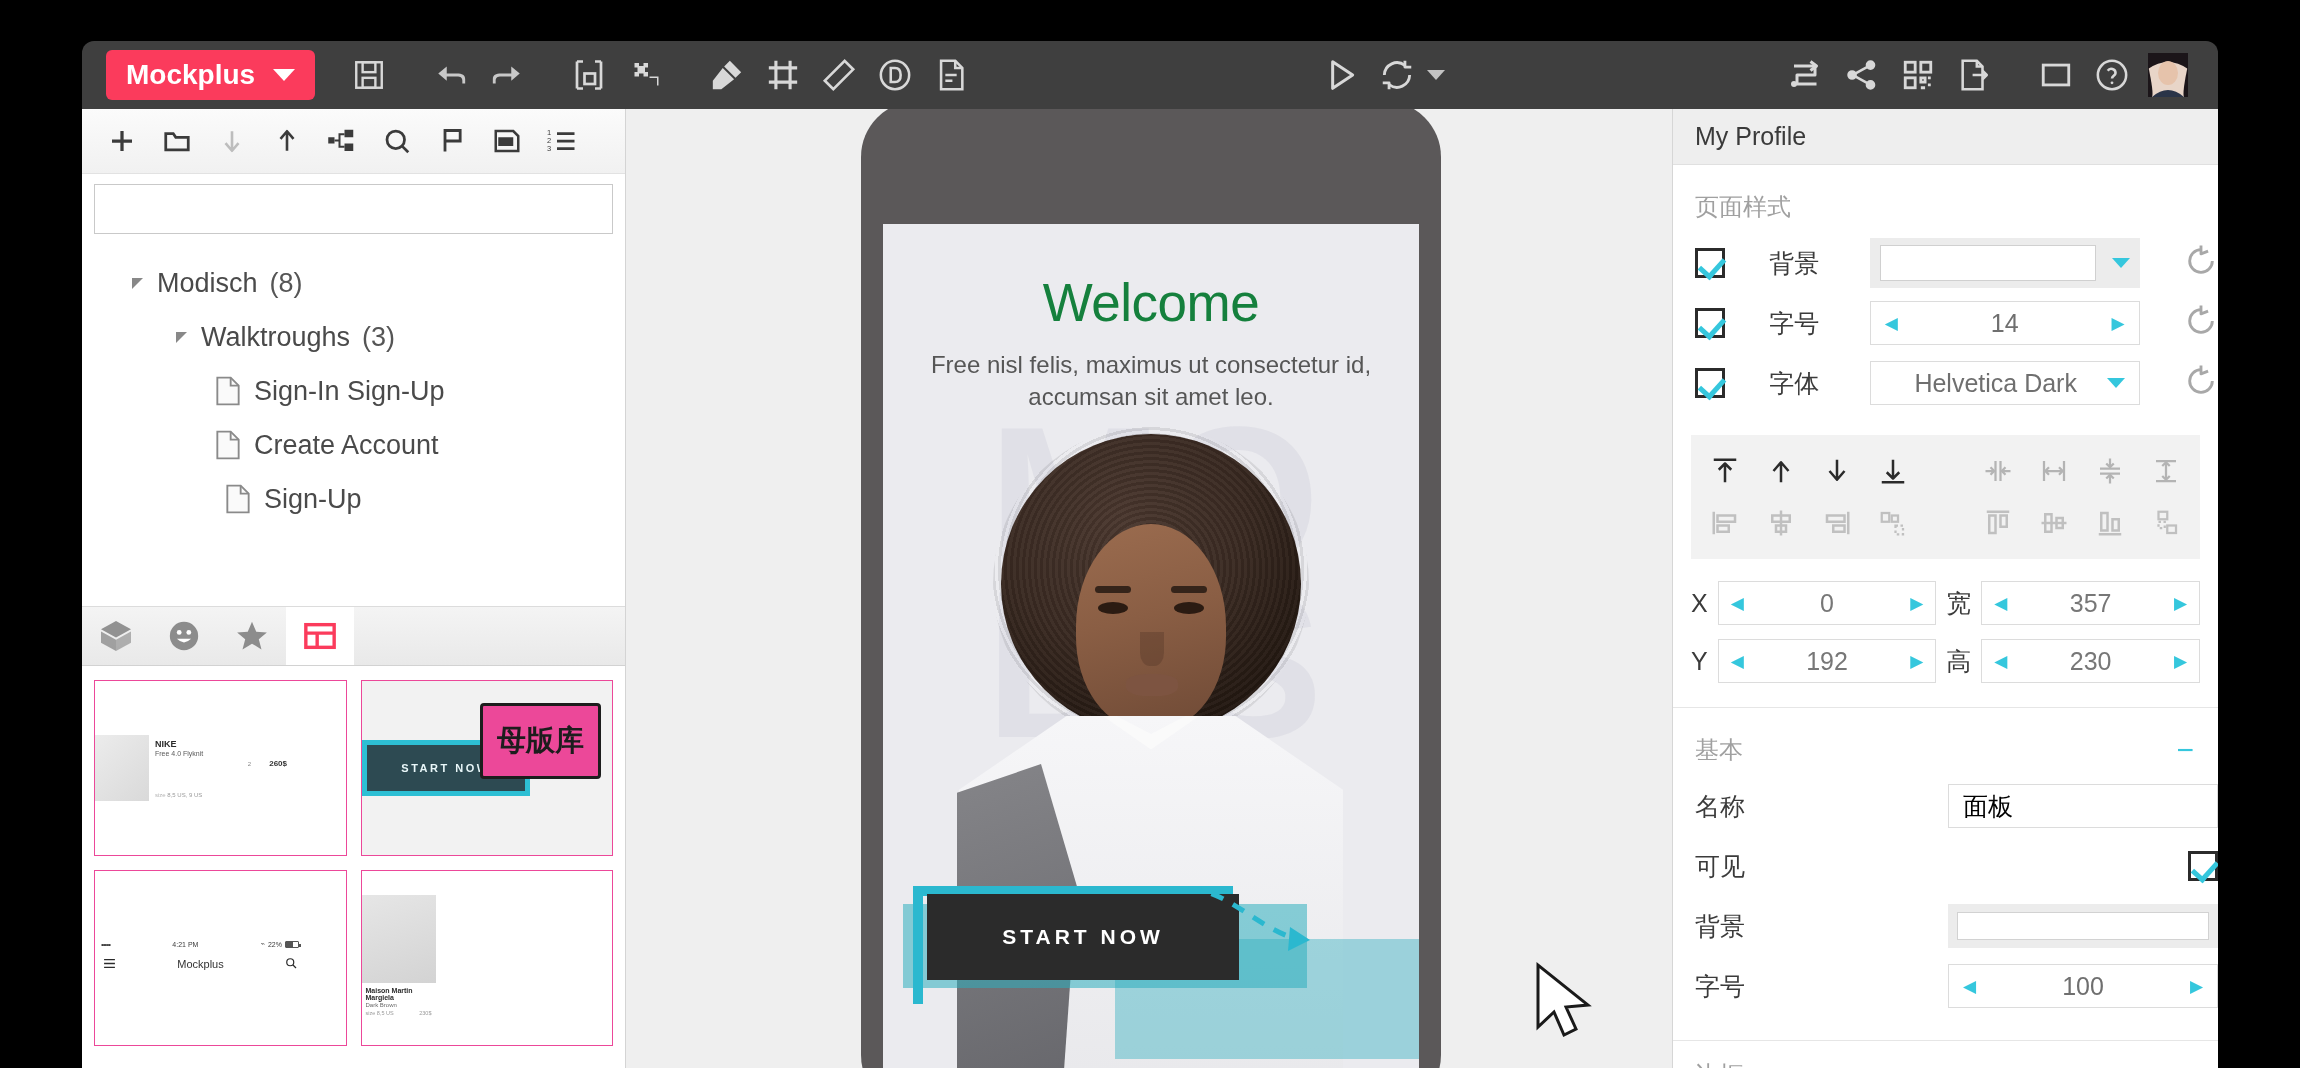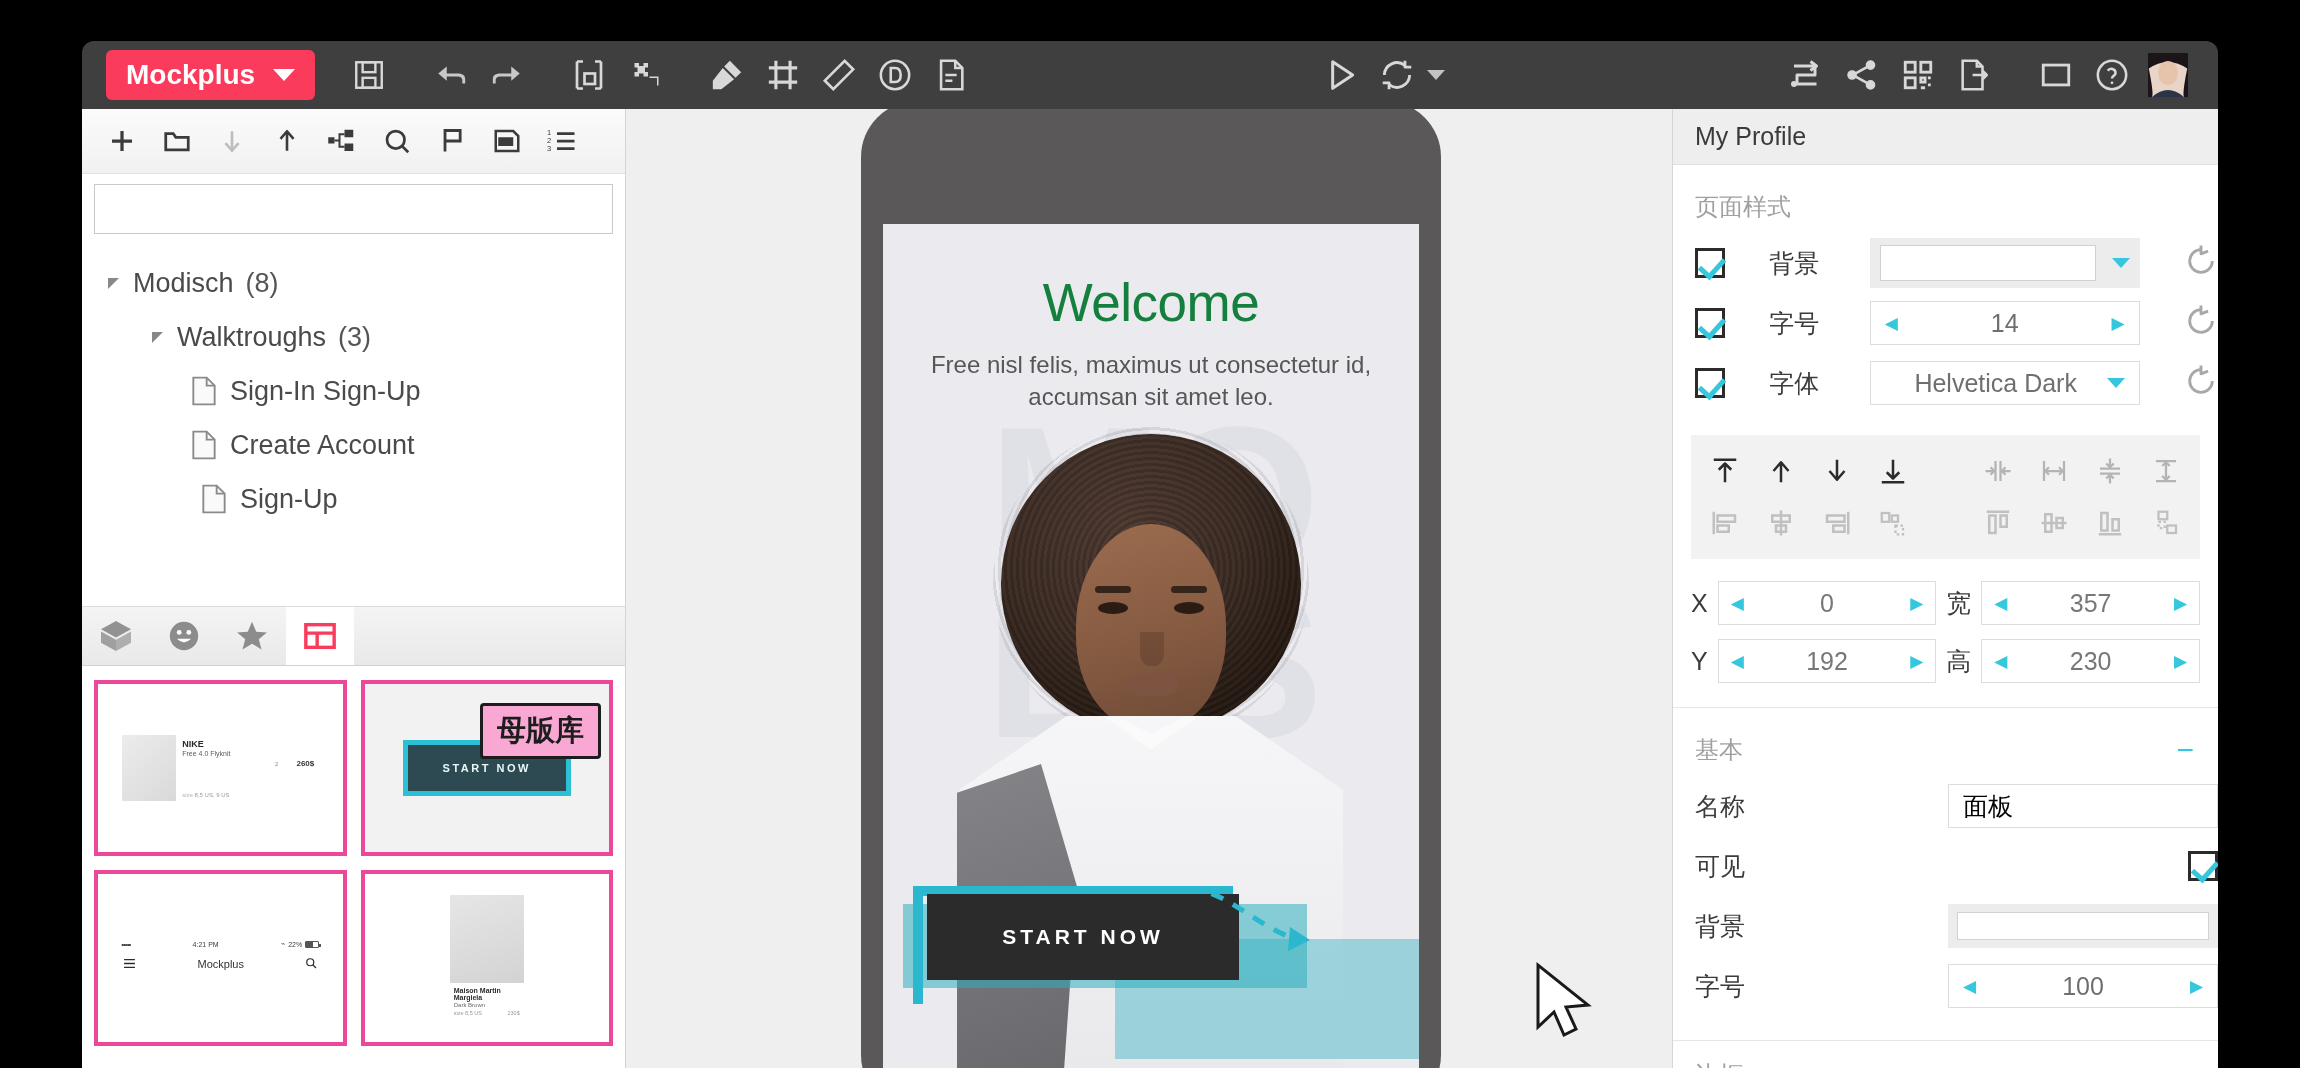--- a/index.html
+++ b/index.html
@@ -43,48 +43,48 @@
     border-bottom: 1px solid #e2e2e2;
     display: flex; align-items: center; padding: 0 14px; gap: 4px;
   }
   .lp-ic { width: 51px; height: 48px; display: flex; align-items: center; justify-content: center; cursor: pointer; }
   .lp-search-wrap { padding: 10px 12px 8px 12px; }
   .lp-search {
     width: 100%; height: 50px; border: 1px solid #c9c9c9; background: #fff;
     font-size: 19px; padding: 0 10px; color: #444;
     font-family: "Liberation Sans", sans-serif;
   }
-  .tree { padding-top: 14px; height: 340px; overflow: hidden; }
+  .tree { padding-top: 14px; height: 340px; overflow: hidden; margin-left: 24px; }
   .tree-row { display: flex; align-items: center; height: 54px; font-size: 27px; color: #4a4a4a; cursor: pointer; }
   .tri { width: 0; height: 0; border-top: 11px solid #888; border-right: 11px solid transparent; margin-right: 14px; }
   .doc-ic { margin-right: 14px; display: flex; }
   .tree-count { color: #555; margin-left: 12px; }
 
   .tabbar {
     position: absolute; left: 0; top: 497px; width: 100%; height: 60px;
     background: linear-gradient(#f4f4f4,#e9e9e9); border-top: 1px solid #dcdcdc;
     border-bottom: 1px solid #d2d2d2; display: flex; align-items: stretch;
   }
   .tab { width: 68px; display: flex; align-items: center; justify-content: center; cursor: pointer; }
   .tab.active { background: #fff; border-bottom: 1px solid #fff; }
   .masterlib-badge {
     position: absolute; left: 398px; top: 594px;
-    background: #f9a8d4; border: 3px solid #1d1d1d; border-radius: 4px;
-    padding: 5px 14px; font-size: 29px; font-weight: bold; color: #1d1d1d;
+    background: #ec4899; border: 3px solid #1d1d1d; border-radius: 4px;
+    padding: 15px 14px; font-size: 29px; font-weight: bold; color: #1d1d1d;
     font-family: "DejaVu Sans", sans-serif; z-index: 20;
   }
 
   .lib-grid {
     position: absolute; left: 0; top: 557px; width: 100%; height: 402px;
     background: #fff; padding: 14px 12px; display: grid;
     grid-template-columns: 1fr 1fr; grid-template-rows: 176px 176px; gap: 14px;
   }
   .lib-cell {
-    border: 4px solid #ec4899; background: #fff; position: relative;
-    display: flex; align-items: center; justify-content: center; cursor: pointer;
+    border: 1px solid #ec4899; background: #fff; position: relative;
+    display: flex; align-items: center; justify-content: flex-start; cursor: pointer;
     overflow: hidden;
   }
   .lib-cell.hl { background: #f2f2f2; }
 
   
   .nike-card { width: 196px; height: 66px; background: #fff; display: flex; align-items: stretch; }
   .nike-img { width: 54px; background: linear-gradient(135deg,#ececec,#d9d9d9); }
   .nike-body { flex: 1; position: relative; padding: 4px 6px; }
   .nike-t1 { font-size: 9px; color: #2b2b2b; font-weight: bold; }
   .nike-t2 { font-size: 7px; color: #5a5a5a; margin-top: 1px; }

